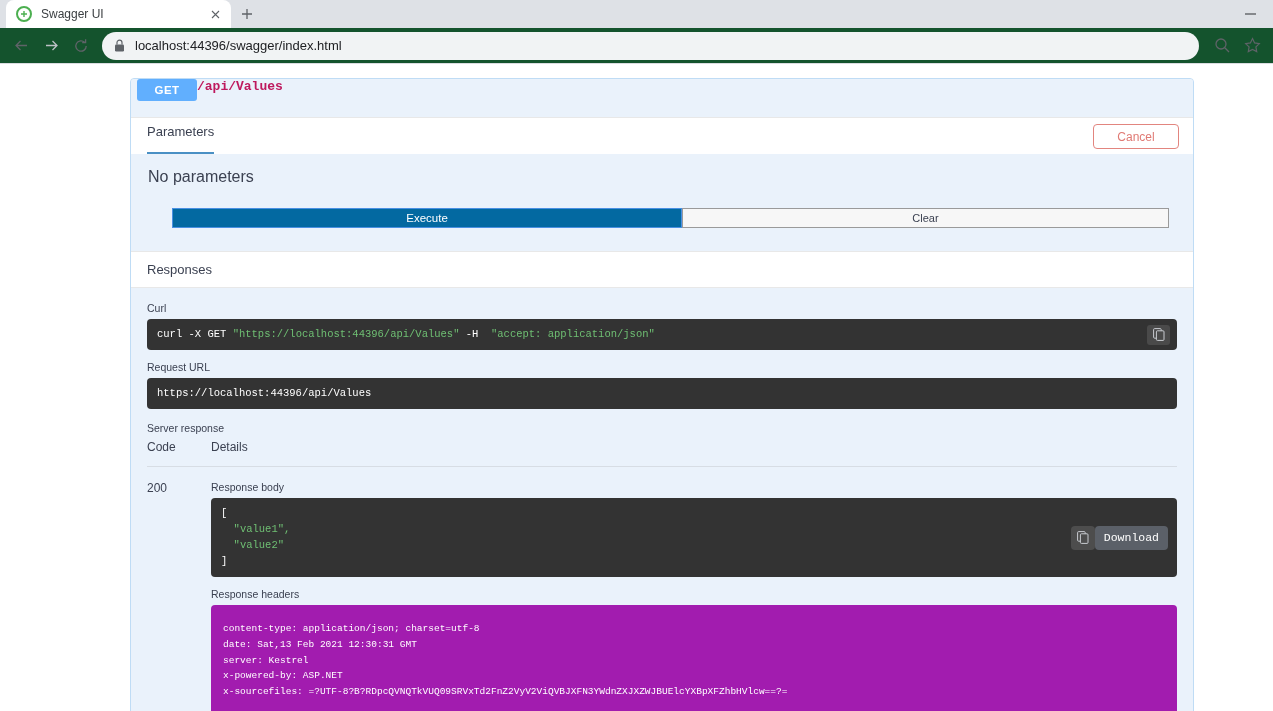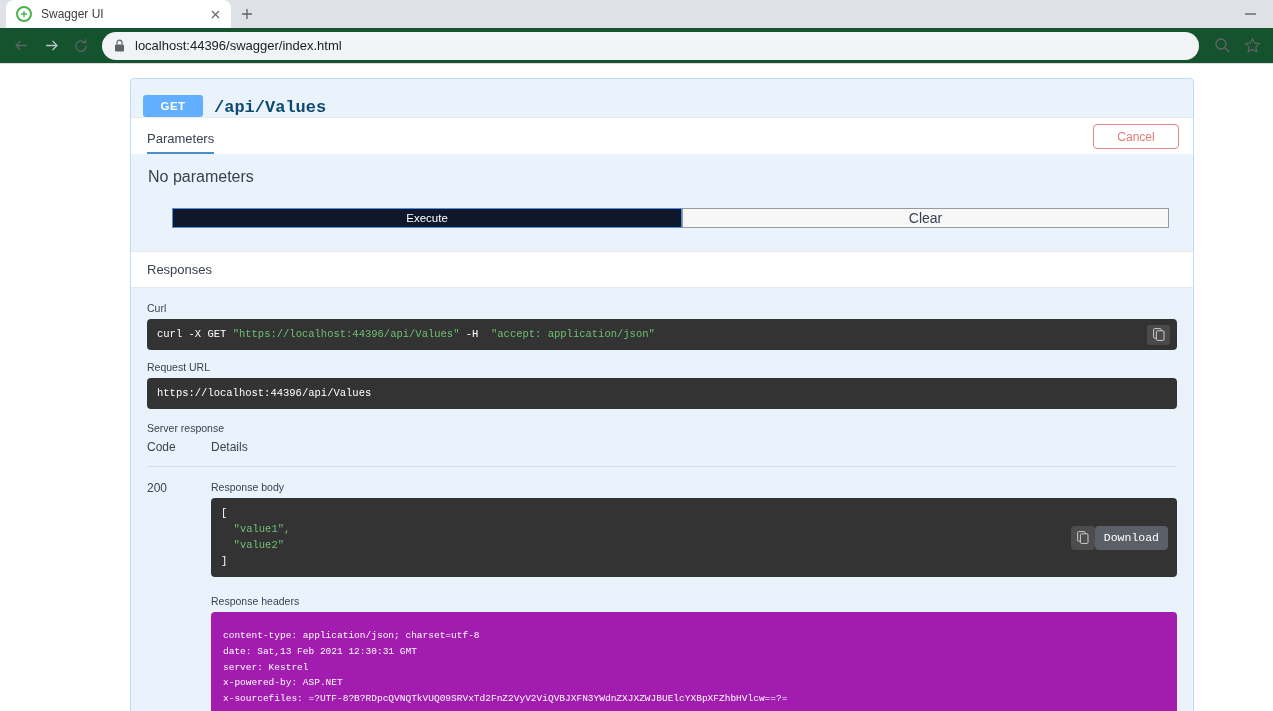--- a/index.html
+++ b/index.html
@@ -110,53 +110,52 @@
     border: 1px solid #bfdcf5;
     border-radius: 4px;
     background: #eaf2fb;
     overflow: hidden;
   }
 
   
   .op-summary {
     height: 38px;
     background: #eaf2fb;
-    display: flex; align-items: flex-end;
-    padding-left: 12px;
+    display: flex; align-items: flex-start;
+    padding-left: 6px;
   }
   .method-badge {
     width: 60px; height: 22px;
     background: #61affe;
     border-radius: 3px;
     color: #ffffff;
     font-size: 11.5px; font-weight: bold;
     letter-spacing: .4px;
     display: flex; align-items: center; justify-content: center;
     flex: none;
   }
   .op-path {
-    margin-left: 11px;
     font-family: "Liberation Mono", monospace;
-    font-size: 17px;
+    font-size: 13px;
     font-weight: bold;
-    color: #0c4a6e;
+    color: #be185d;
   }
 
   
   .op-tabs {
     background: #ffffff;
     height: 37px;
     display: flex; align-items: flex-end;
     padding: 0 14px 0 16px;
     position: relative;
     border-top: 1px solid #e8e8e8;
   }
   .tab-parameters {
     font-size: 13px; color: #3b4151;
-    padding-bottom: 7px;
+    padding-bottom: 14px;
     border-bottom: 2px solid #4a90c4;
     line-height: 1;
   }
   .cancel-btn {
     position: absolute;
     right: 14px; top: 6px;
     width: 86px; height: 25px;
     border: 1px solid #e2857f;
     border-radius: 4px;
     background: #ffffff;
@@ -175,33 +174,33 @@
   }
 
   .exec-row {
     display: flex;
     margin: 22px 24px 0 24px;
     padding-bottom: 23px;
   }
   .execute-btn {
     flex: 0 0 510px;
     height: 20px;
-    background: #0f172a;
+    background: #0369a1;
     border: 1px solid #4990e2;
     color: #ffffff;
     font-size: 11.5px;
     display: flex; align-items: center; justify-content: center;
   }
   .clear-btn {
     flex: 1;
     height: 20px;
     background: #f7f7f7;
     border: 1px solid #9a9a9a;
     color: #3b4151;
-    font-size: 14px;
+    font-size: 11px;
     display: flex; align-items: center; justify-content: center;
   }
 
   .responses-header {
     background: #ffffff;
     height: 37px;
     display: flex; align-items: center;
     padding-left: 16px;
     border-top: 1px solid #e8e8e8;
     border-bottom: 1px solid #e8e8e8;
@@ -445,21 +444,21 @@
 <span>]</span><span class="resp-actions">
                 <span class="icon-btn">
                   <svg width="12" height="13" viewBox="0 0 12 13">
                     <rect x="0.6" y="0.6" width="7.6" height="9.6" rx="1" stroke="#c9ccd1" stroke-width="1" fill="none"></rect>
                     <rect x="3.4" y="2.8" width="7.6" height="9.6" rx="1" stroke="#c9ccd1" stroke-width="1" fill="#4d4d4d"></rect>
                   </svg>
                 </span>
                 <span class="download-btn">Download</span>
               </span></div>
 
-            <div class="micro-label" style="margin-top:18px">Response headers</div>
+            <div class="micro-label" style="margin-top:11px">Response headers</div>
             <div class="headers-block"><span>content-type: application/json; charset=utf-8</span>
 <span>date: Sat,13 Feb 2021 12:30:31 GMT</span>
 <span>server: Kestrel</span>
 <span>x-powered-by: ASP.NET</span>
 <span>x-sourcefiles: =?UTF-8?B?RDpcQVNQTkVUQ09SRVxTd2FnZ2VyV2ViQVBJXFN3YWdnZXJXZWJBUElcYXBpXFZhbHVlcw==?=</span></div>
 
           </div>
         </div>
       </div>
 

